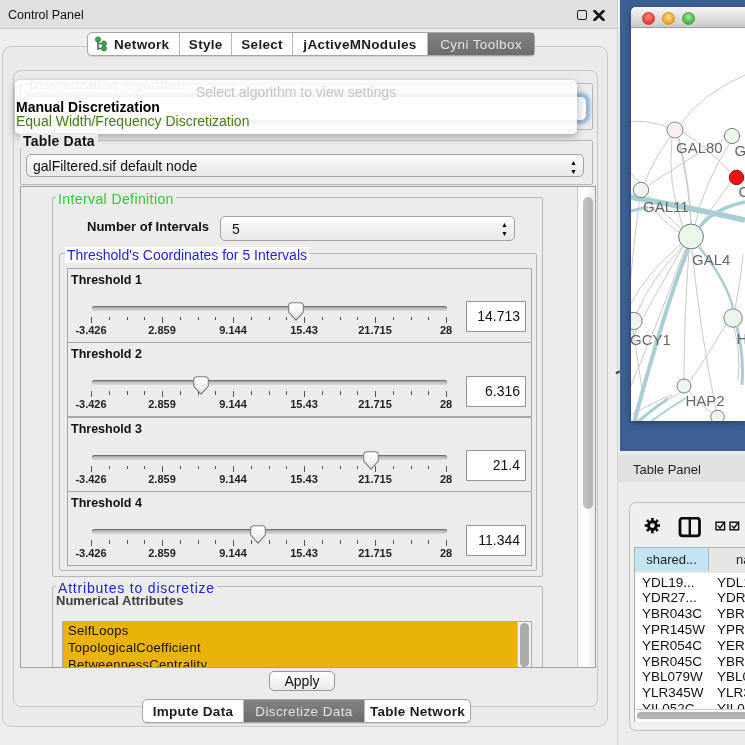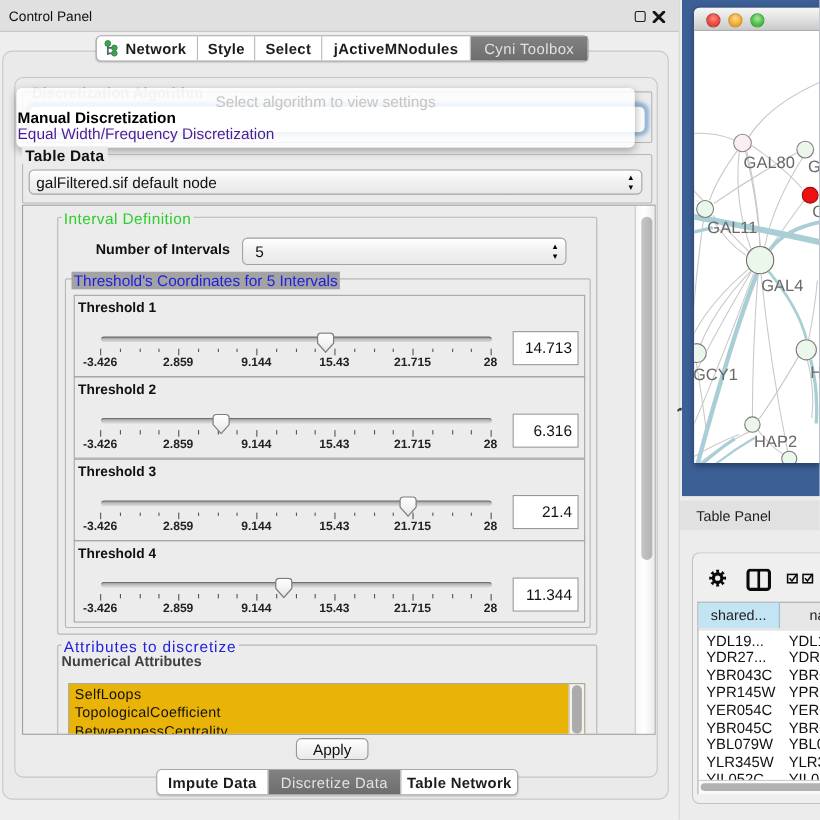--- a/index.html
+++ b/index.html
@@ -60,41 +60,41 @@
 
   <div class="abs" style="left:13px;top:70px;width:583px;height:635px;background:#ebebeb;border:1px solid #c6c6c6;border-radius:8px;"></div>
 
   <div class="abs" style="left:29px;top:77px;font-size:13.5px;font-weight:bold;color:#a9a9a9;">Discretization Algorithm</div>
   <div class="abs" style="left:20px;top:83px;width:571px;height:45px;border:1px solid #b6b6b6;border-radius:2px;"></div>
   <div class="abs" style="left:26px;top:96px;width:559px;height:23px;border:1px solid #9fb6cc;border-radius:6px;background:#fbfbfb;box-shadow:0 0 3px 2.5px rgba(90,150,210,0.62);"></div>
 
   <div class="abs" style="left:15px;top:80px;width:562px;height:54px;background:rgba(255,255,255,0.86);border-radius:5px;box-shadow:0 3px 8px rgba(0,0,0,0.3);"></div>
   <div class="abs" style="left:196px;top:84px;font-size:14px;color:#c5c5c5;">Select algorithm to view settings</div>
   <div class="abs" style="left:16px;top:99px;font-size:14px;font-weight:bold;color:#000;">Manual Discretization</div>
-  <div class="abs" style="left:16px;top:113px;font-size:14px;color:#4c1d95;">Equal Width/Frequency Discretization</div>
+  <div class="abs" style="left:16px;top:113px;font-size:14px;color:#4d7c0f;">Equal Width/Frequency Discretization</div>
 
   <div class="abs" style="left:20px;top:140px;width:571px;height:43px;border:1px solid #b6b6b6;border-radius:2px;"></div>
   <div class="abs" style="left:20px;top:133px;font-size:14px;font-weight:bold;letter-spacing:0.2px;color:#111;background:#ebebeb;padding:0 3px;">Table Data</div>
   <div class="combo" style="left:26px;top:154px;width:556px;height:21px;">
     <span style="position:absolute;left:6px;top:3px;">galFiltered.sif default node</span>
     <span style="position:absolute;right:6px;top:3px;font-size:7px;color:#000;line-height:9px;">▲<br>▼</span>
   </div>
 
   <div class="abs" style="left:20px;top:186px;width:574px;height:480px;background:#ececec;border:1px solid #9f9f9f;overflow:hidden;">
 
     <div class="abs" style="left:31px;top:10px;width:489px;height:378px;border:1px solid #b6b6b6;border-radius:2px;"></div>
     <div class="abs" style="left:35px;top:4px;font-size:14px;letter-spacing:0.4px;color:#2ecc2e;background:#ececec;padding:0 2px;">Interval Definition</div>
     <div class="abs" style="left:66px;top:32px;font-size:13px;font-weight:bold;color:#111;">Number of Intervals</div>
     <div class="combo" style="left:199px;top:29px;width:293px;height:23px;">
       <span style="position:absolute;left:11px;top:4px;">5</span>
       <span style="position:absolute;right:6px;top:3px;font-size:7px;color:#000;line-height:9px;">▲<br>▼</span>
     </div>
 
     <div class="abs" style="left:38px;top:66px;width:476px;height:316px;border:1px solid #b6b6b6;border-radius:2px;"></div>
-    <div class="abs" style="left:44px;top:60px;font-size:14px;color:#2121dd;background:#a3a3a3;padding:0 2px;">Threshold's Coordinates for 5 Intervals</div>
+    <div class="abs" style="left:44px;top:60px;font-size:14px;color:#2121dd;background:#ffffff;padding:0 2px;">Threshold's Coordinates for 5 Intervals</div>
 
     <div class="thpanel" style="left:46px;top:80.5px;">
 <div class="thlabel">Threshold 1</div>
 <div class="track"></div>
 <div class="tick" style="left:23.0px;top:48px;height:6px;"></div>
 <div class="tick" style="left:40.8px;top:48px;height:3.5px;"></div>
 <div class="tick" style="left:58.5px;top:48px;height:3.5px;"></div>
 <div class="tick" style="left:76.2px;top:48px;height:3.5px;"></div>
 <div class="tick" style="left:94.0px;top:48px;height:6px;"></div>
 <div class="tick" style="left:111.8px;top:48px;height:3.5px;"></div>

